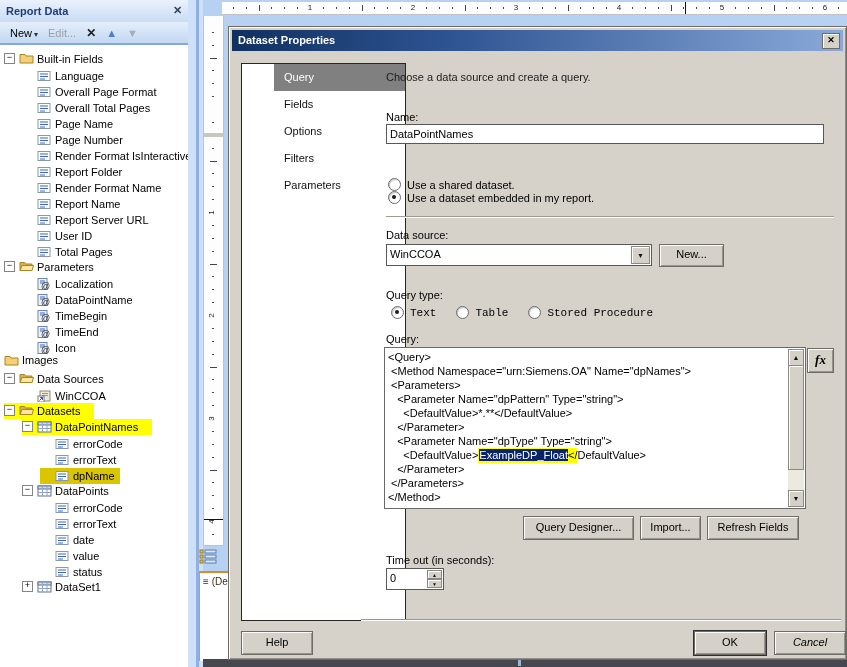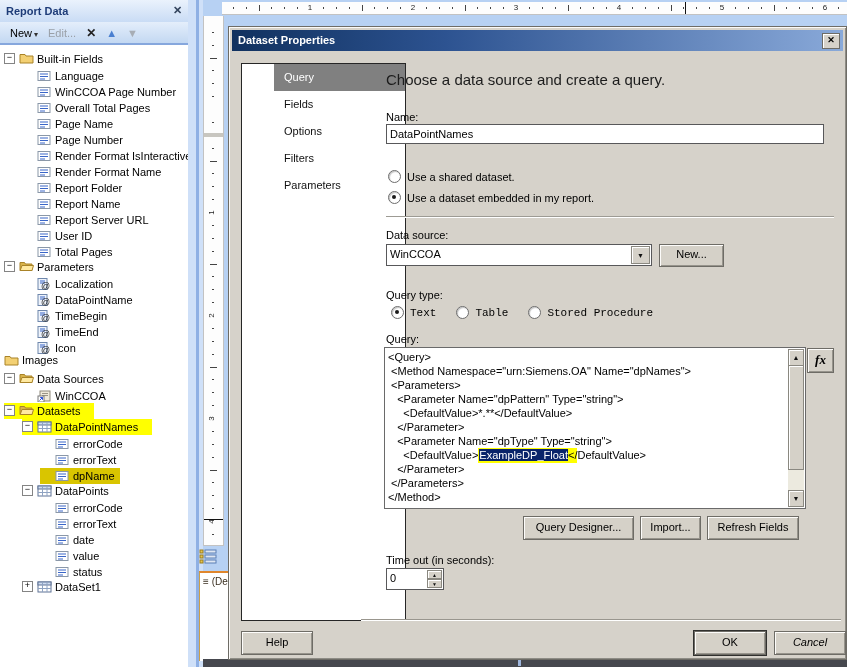--- a/index.html
+++ b/index.html
@@ -58,21 +58,21 @@
   #dlg-title{position:absolute;left:3px;top:3px;right:3px;height:21px;
     background:linear-gradient(90deg,#10315f,#2d5391 35%,#89a9d9);color:#fff;font-weight:bold;
     line-height:21px;padding-left:6px;}
   #dlg-close{position:absolute;right:3px;top:3px;width:16px;height:14px;background:#d6d2ca;
     border:1px solid #6e6c66;box-shadow:inset 1px 1px 0 #fff;text-align:center;line-height:13px;
     font-size:9px;font-weight:bold;color:#000;}
   #dlg-nav{position:absolute;left:12px;top:36px;width:131px;height:556px;background:#fff;border:1px solid #262626;padding-left:32px;}
   .navitem{height:27px;line-height:27px;padding-left:10px;color:#111;}
   .navitem.sel{background:#808080;color:#fff;}
   .lbl{position:absolute;white-space:nowrap;}
-  #dlg-heading{position:absolute;left:157px;top:44px;font-size:15px;color:#1c1c1c;white-space:nowrap;}
+  #dlg-heading{position:absolute;left:157px;top:44px;font-size:11px;color:#1c1c1c;white-space:nowrap;}
   .tinput{position:absolute;background:#fff;border:1px solid #58585a;line-height:18px;padding-left:3px;white-space:nowrap;overflow:hidden;}
   .radio{display:inline-block;width:11px;height:11px;border-radius:50%;background:#fff;border:1px solid #6d6d6d;
     box-shadow:inset 1px 1px 1px #c4c4c4;position:relative;vertical-align:-2px;flex:none;}
   .radio.on::after{content:"";position:absolute;left:3px;top:3px;width:4px;height:4px;border-radius:50%;background:#1a1a1a;}
   .radio-row{position:absolute;display:flex;align-items:center;gap:6px;white-space:nowrap;}
   #divider1{position:absolute;left:157px;top:189px;width:448px;height:0;border-top:1px solid #9d9b94;border-bottom:1px solid #fff;}
   #combo{position:absolute;left:157px;top:217px;width:264px;height:20px;background:#fff;border:1px solid #58585a;}
   #combo-text{position:absolute;left:3px;top:0;line-height:18px;}
   .drop-btn{position:absolute;right:1px;top:1px;bottom:1px;width:17px;background:#d5d1c8;border:1px solid #8a8880;
     box-shadow:inset 1px 1px 0 #fff;display:flex;align-items:center;justify-content:center;font-size:7px;color:#111;}
@@ -141,21 +141,21 @@
         <div class="trow"><span class="tind" style="width: 22px;"></span><span class="tcontent">
             <span class="tspacer"></span>
             <span class="ticon">
               <svg width="14" height="12" viewBox="0 0 14 12">
                 <rect x="1" y="1.5" width="12" height="9" fill="#fff" stroke="#8a97a8"></rect>
                 <line x1="3" y1="4" x2="11" y2="4" stroke="#3a66c8"></line>
                 <line x1="3" y1="6.5" x2="11" y2="6.5" stroke="#3a66c8"></line>
                 <line x1="3" y1="9" x2="8" y2="9" stroke="#3a66c8"></line>
               </svg>
             </span>
-            <span class="tlabel">WinCCOA Page Number</span>
+            <span class="tlabel">Overall Page Format</span>
           </span></div>
         <div class="trow"><span class="tind" style="width: 22px;"></span><span class="tcontent">
             <span class="tspacer"></span>
             <span class="ticon">
               <svg width="14" height="12" viewBox="0 0 14 12">
                 <rect x="1" y="1.5" width="12" height="9" fill="#fff" stroke="#8a97a8"></rect>
                 <line x1="3" y1="4" x2="11" y2="4" stroke="#3a66c8"></line>
                 <line x1="3" y1="6.5" x2="11" y2="6.5" stroke="#3a66c8"></line>
                 <line x1="3" y1="9" x2="8" y2="9" stroke="#3a66c8"></line>
               </svg>
@@ -201,33 +201,33 @@
         <div class="trow"><span class="tind" style="width: 22px;"></span><span class="tcontent">
             <span class="tspacer"></span>
             <span class="ticon">
               <svg width="14" height="12" viewBox="0 0 14 12">
                 <rect x="1" y="1.5" width="12" height="9" fill="#fff" stroke="#8a97a8"></rect>
                 <line x1="3" y1="4" x2="11" y2="4" stroke="#3a66c8"></line>
                 <line x1="3" y1="6.5" x2="11" y2="6.5" stroke="#3a66c8"></line>
                 <line x1="3" y1="9" x2="8" y2="9" stroke="#3a66c8"></line>
               </svg>
             </span>
+            <span class="tlabel">Report Folder</span>
+          </span></div>
+        <div class="trow"><span class="tind" style="width: 22px;"></span><span class="tcontent">
+            <span class="tspacer"></span>
+            <span class="ticon">
+              <svg width="14" height="12" viewBox="0 0 14 12">
+                <rect x="1" y="1.5" width="12" height="9" fill="#fff" stroke="#8a97a8"></rect>
+                <line x1="3" y1="4" x2="11" y2="4" stroke="#3a66c8"></line>
+                <line x1="3" y1="6.5" x2="11" y2="6.5" stroke="#3a66c8"></line>
+                <line x1="3" y1="9" x2="8" y2="9" stroke="#3a66c8"></line>
+              </svg>
+            </span>
             <span class="tlabel">Render Format Name</span>
-          </span></div>
-        <div class="trow"><span class="tind" style="width: 22px;"></span><span class="tcontent">
-            <span class="tspacer"></span>
-            <span class="ticon">
-              <svg width="14" height="12" viewBox="0 0 14 12">
-                <rect x="1" y="1.5" width="12" height="9" fill="#fff" stroke="#8a97a8"></rect>
-                <line x1="3" y1="4" x2="11" y2="4" stroke="#3a66c8"></line>
-                <line x1="3" y1="6.5" x2="11" y2="6.5" stroke="#3a66c8"></line>
-                <line x1="3" y1="9" x2="8" y2="9" stroke="#3a66c8"></line>
-              </svg>
-            </span>
-            <span class="tlabel">Report Folder</span>
           </span></div>
         <div class="trow"><span class="tind" style="width: 22px;"></span><span class="tcontent">
             <span class="tspacer"></span>
             <span class="ticon">
               <svg width="14" height="12" viewBox="0 0 14 12">
                 <rect x="1" y="1.5" width="12" height="9" fill="#fff" stroke="#8a97a8"></rect>
                 <line x1="3" y1="4" x2="11" y2="4" stroke="#3a66c8"></line>
                 <line x1="3" y1="6.5" x2="11" y2="6.5" stroke="#3a66c8"></line>
                 <line x1="3" y1="9" x2="8" y2="9" stroke="#3a66c8"></line>
               </svg>
@@ -643,21 +643,21 @@
         <div class="navitem">Options</div>
         <div class="navitem">Filters</div>
         <div class="navitem">Parameters</div>
       </div>
 
     <div id="dlg-heading">Choose a data source and create a query.</div>
 
     <div class="lbl" style="left:157px;top:84px;">Name:</div>
     <div class="tinput" style="left:157px;top:97px;width:433px;height:18px;">DataPointNames</div>
 
-    <div class="radio-row" style="left:159px;top:143px;">
+    <div class="radio-row" style="left:159px;top:151px;">
       <span class="radio"></span>
       <span>Use a shared dataset.</span>
     </div>
     <div class="radio-row" style="left:159px;top:164px;">
       <span class="radio on"></span>
       <span>Use a dataset embedded in my report.</span>
     </div>
 
     <div id="divider1"></div>
 

